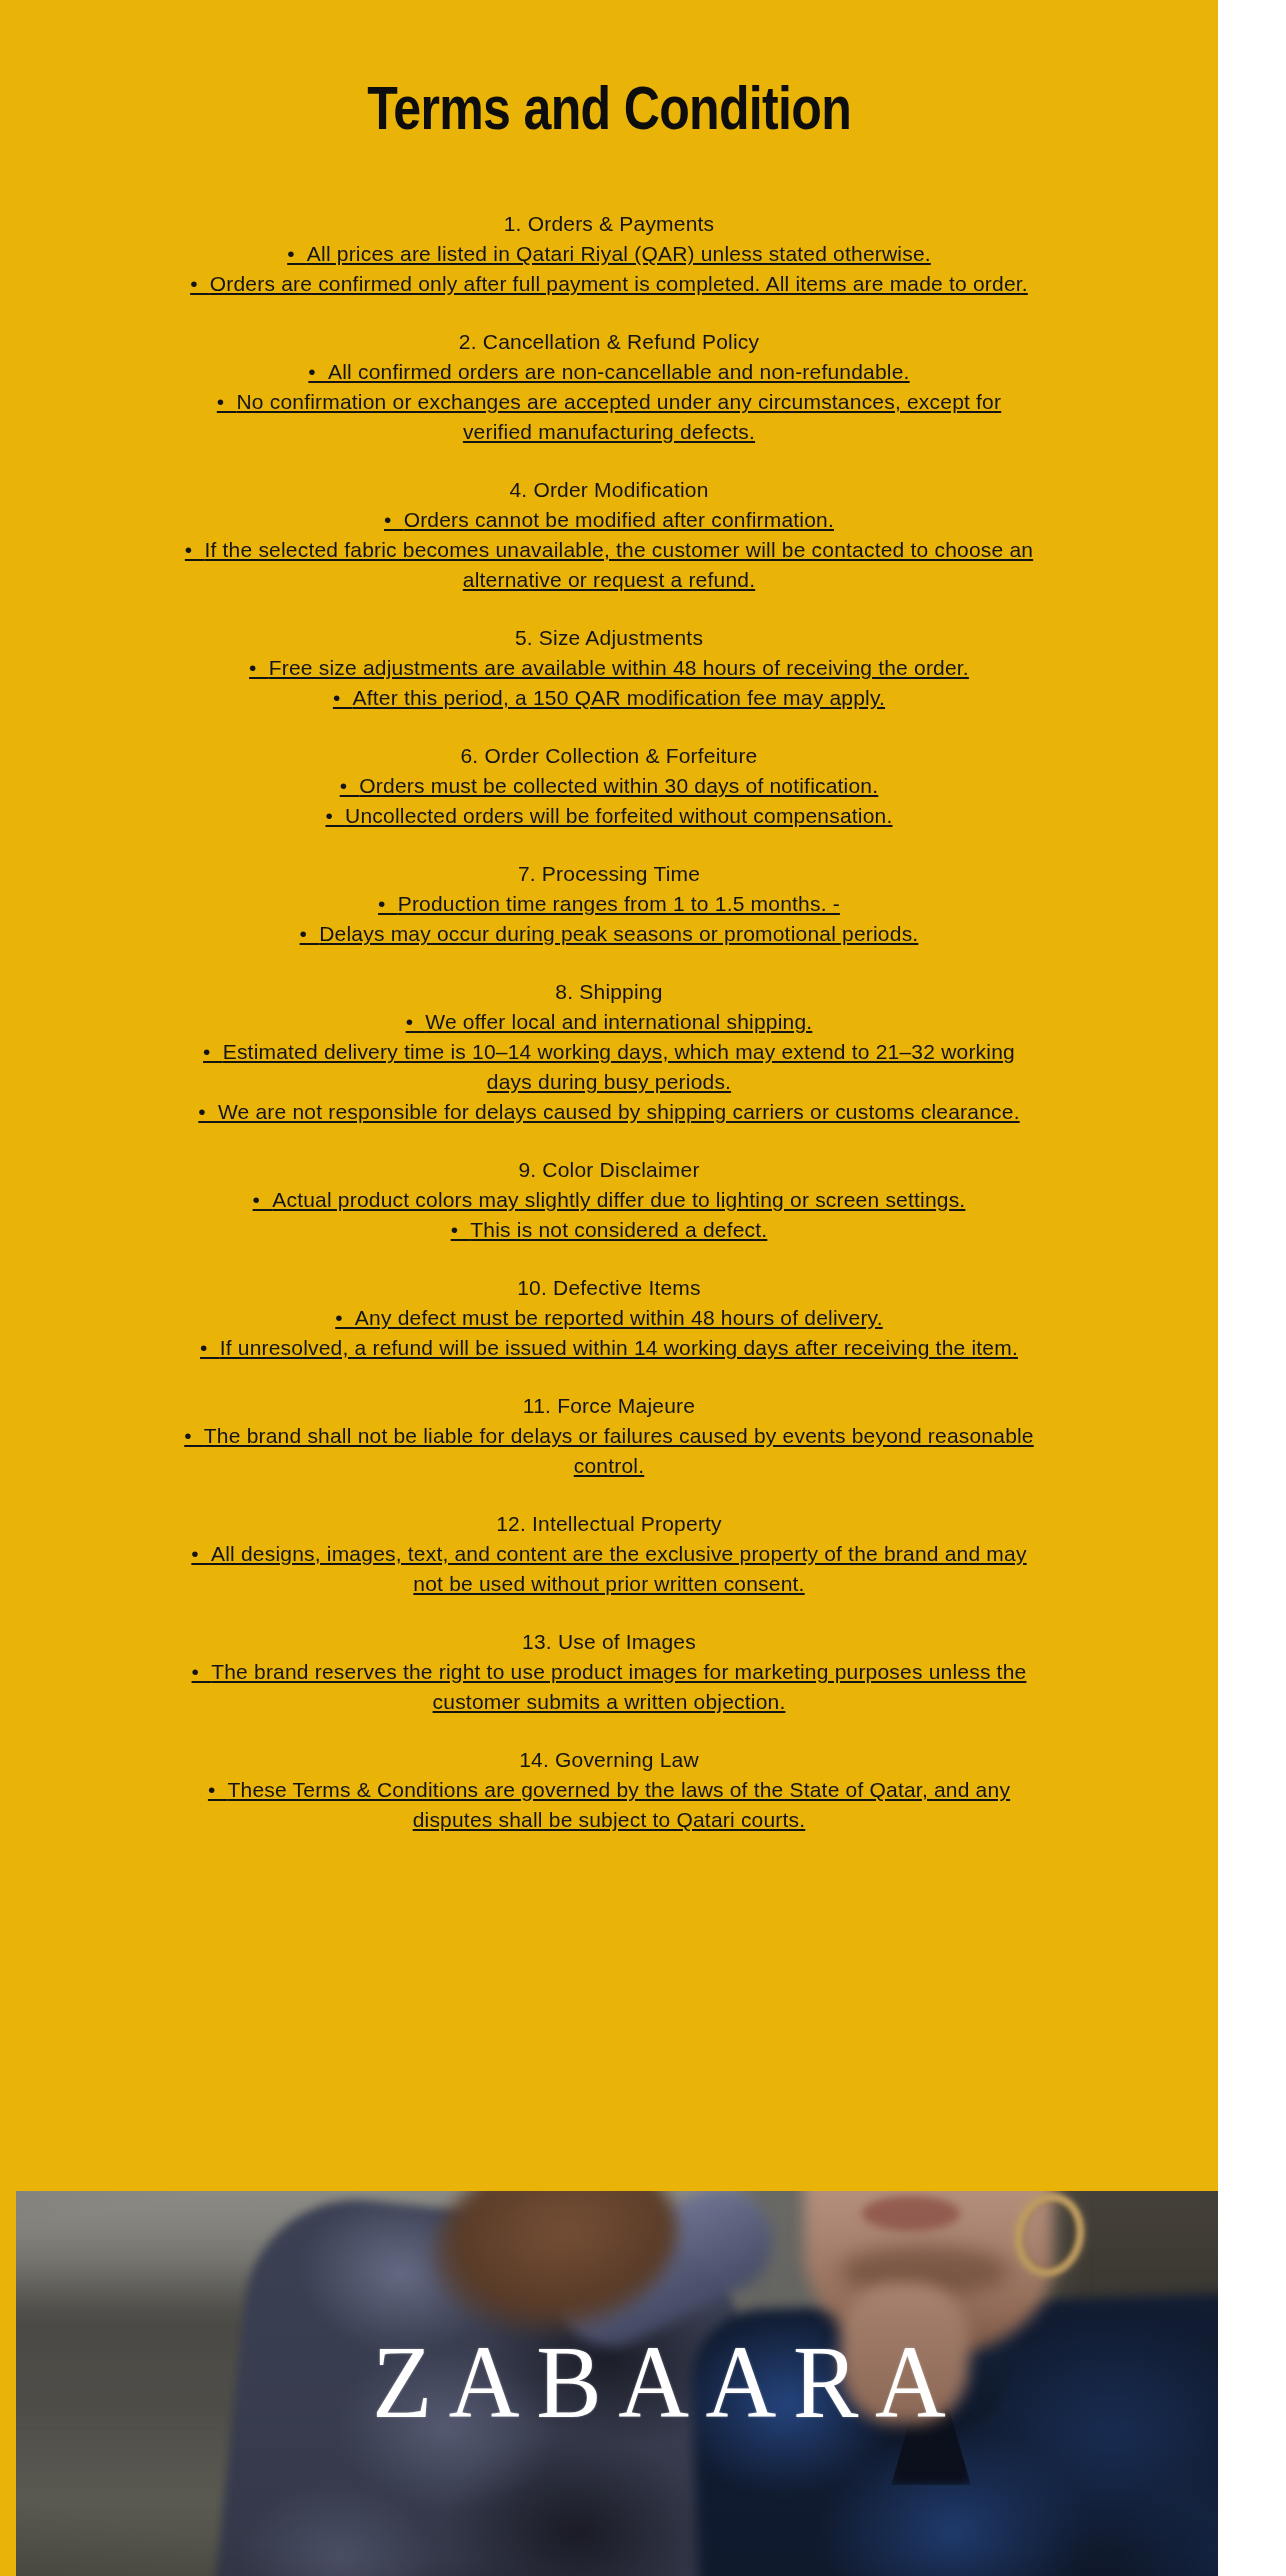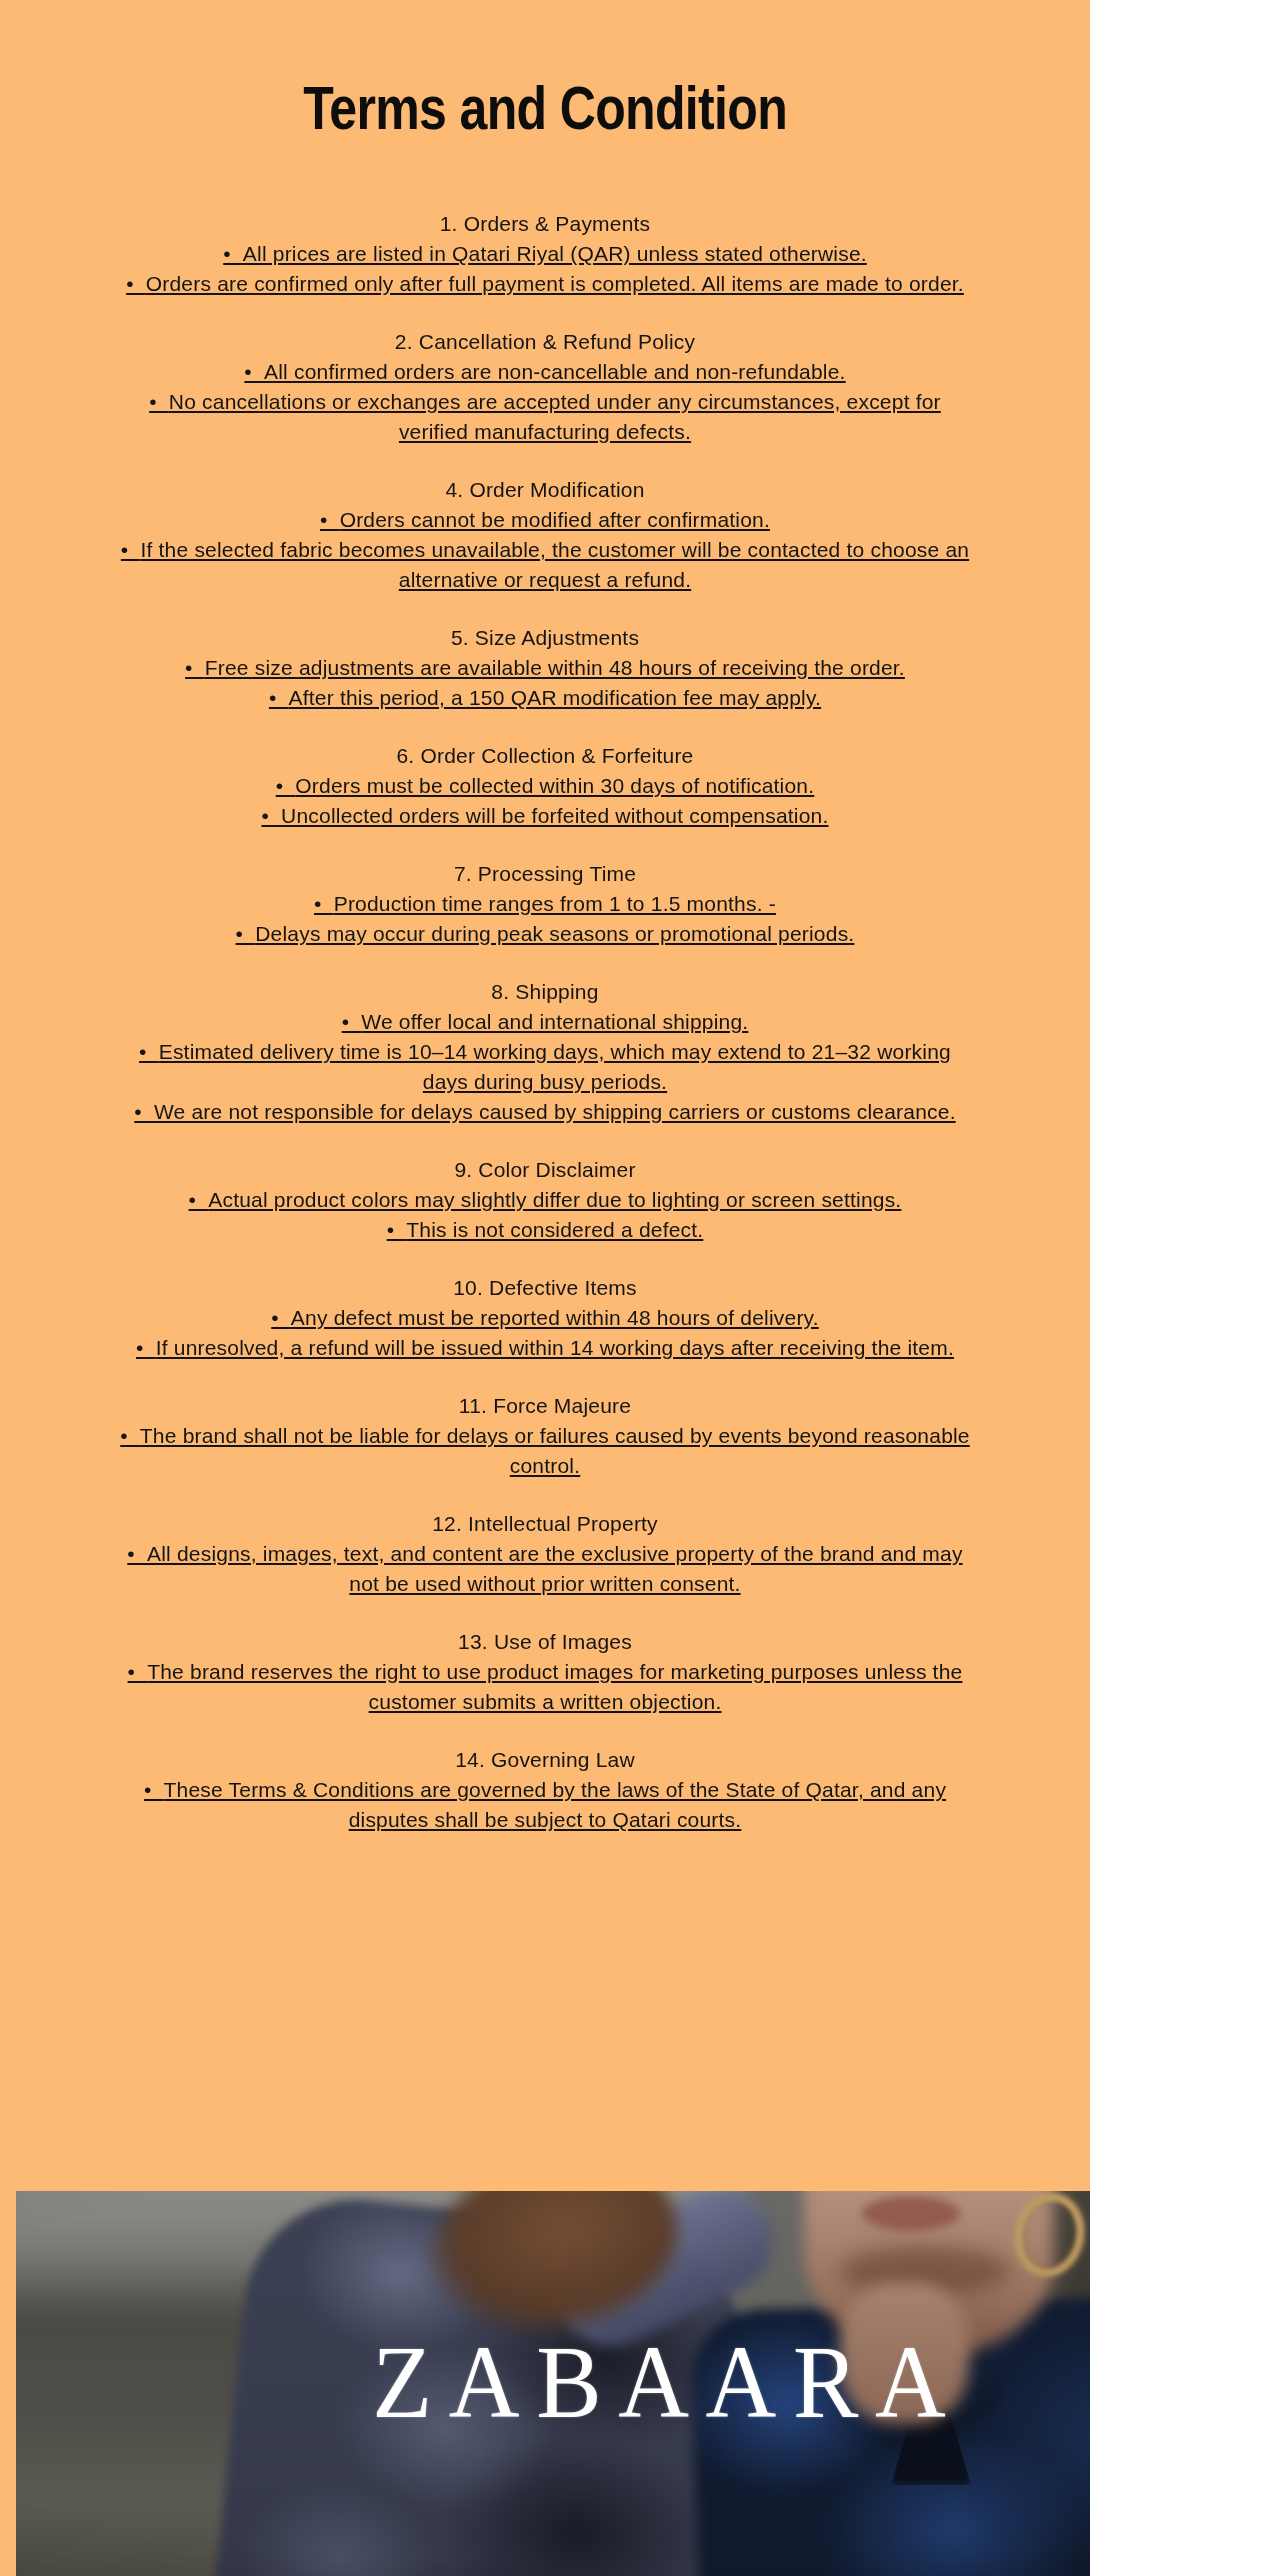--- a/index.html
+++ b/index.html
@@ -1,16 +1,16 @@
 <!DOCTYPE html>
 <html style="font-size:13px"><head>
 <meta charset="utf-8">
 <style>
   html,body{margin:0;padding:0;background:#ffffff;}
-  .page{width:1090px;height:2576px;position:relative;background:#fdba74;
+  .page{width:1218px;height:2576px;position:relative;background:#eab308;
         font-family:"Liberation Sans",sans-serif;color:#111111;overflow:hidden;}
 
   
   .title-wrap{padding-top:74px;text-align:center;}
   .page-title{margin:0;font-size:61px;line-height:68px;font-weight:700;
               letter-spacing:-0.8px;display:inline-block;transform:scaleX(0.82);
               transform-origin:50% 50%;color:#0d0d0d;white-space:nowrap;}
 
   
   .terms{margin:67px auto 0 auto;width:884px;text-align:center;}
@@ -108,21 +108,21 @@
       <div class="term-items">
             <div class="term-item">All prices are listed in Qatari Riyal (QAR) unless stated otherwise.</div>
             <div class="term-item">Orders are confirmed only after full payment is completed. All items are made to order.</div>
           </div>
     </section>
 
     <section class="term-section">
       <div class="term-heading">2. Cancellation &amp; Refund Policy</div>
       <div class="term-items">
             <div class="term-item">All confirmed orders are non-cancellable and non-refundable.</div>
-            <div class="term-item">No cancellations or exchanges are accepted under any circumstances, except for verified manufacturing defects.</div>
+            <div class="term-item">No confirmation or exchanges are accepted under any circumstances, except for verified manufacturing defects.</div>
           </div>
     </section>
 
 
     <section class="term-section">
       <div class="term-heading">4. Order Modification</div>
       <div class="term-items">
             <div class="term-item">Orders cannot be modified after confirmation.</div>
             <div class="term-item">If the selected fabric becomes unavailable, the customer will be contacted to choose an alternative or request a refund.</div>
           </div>

